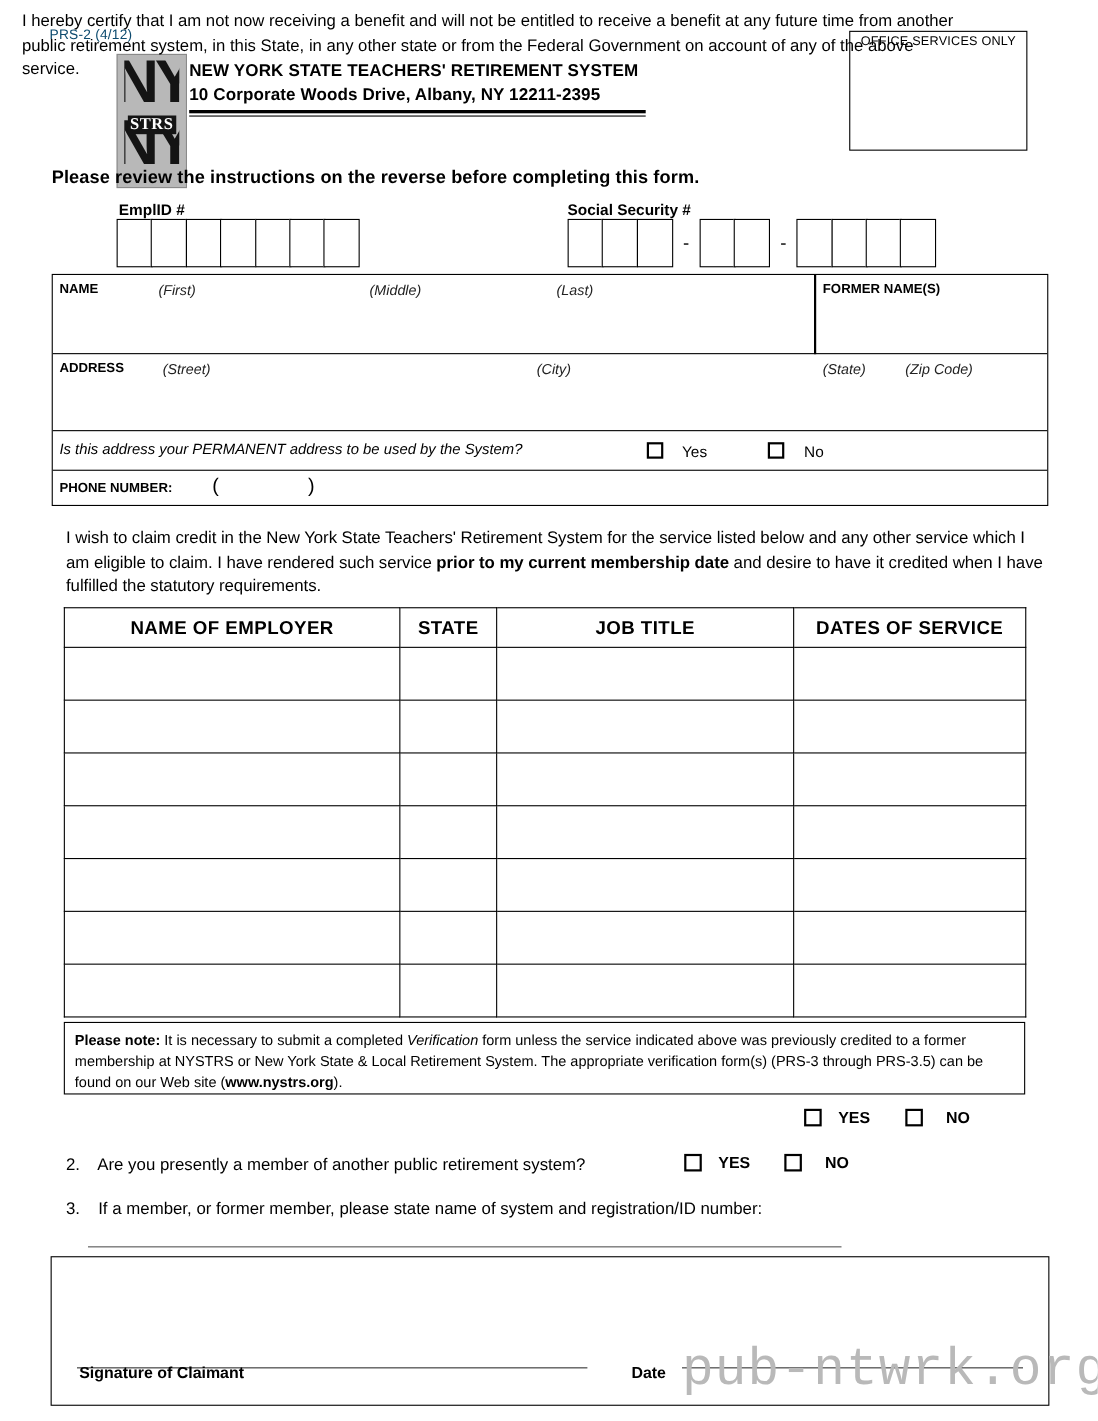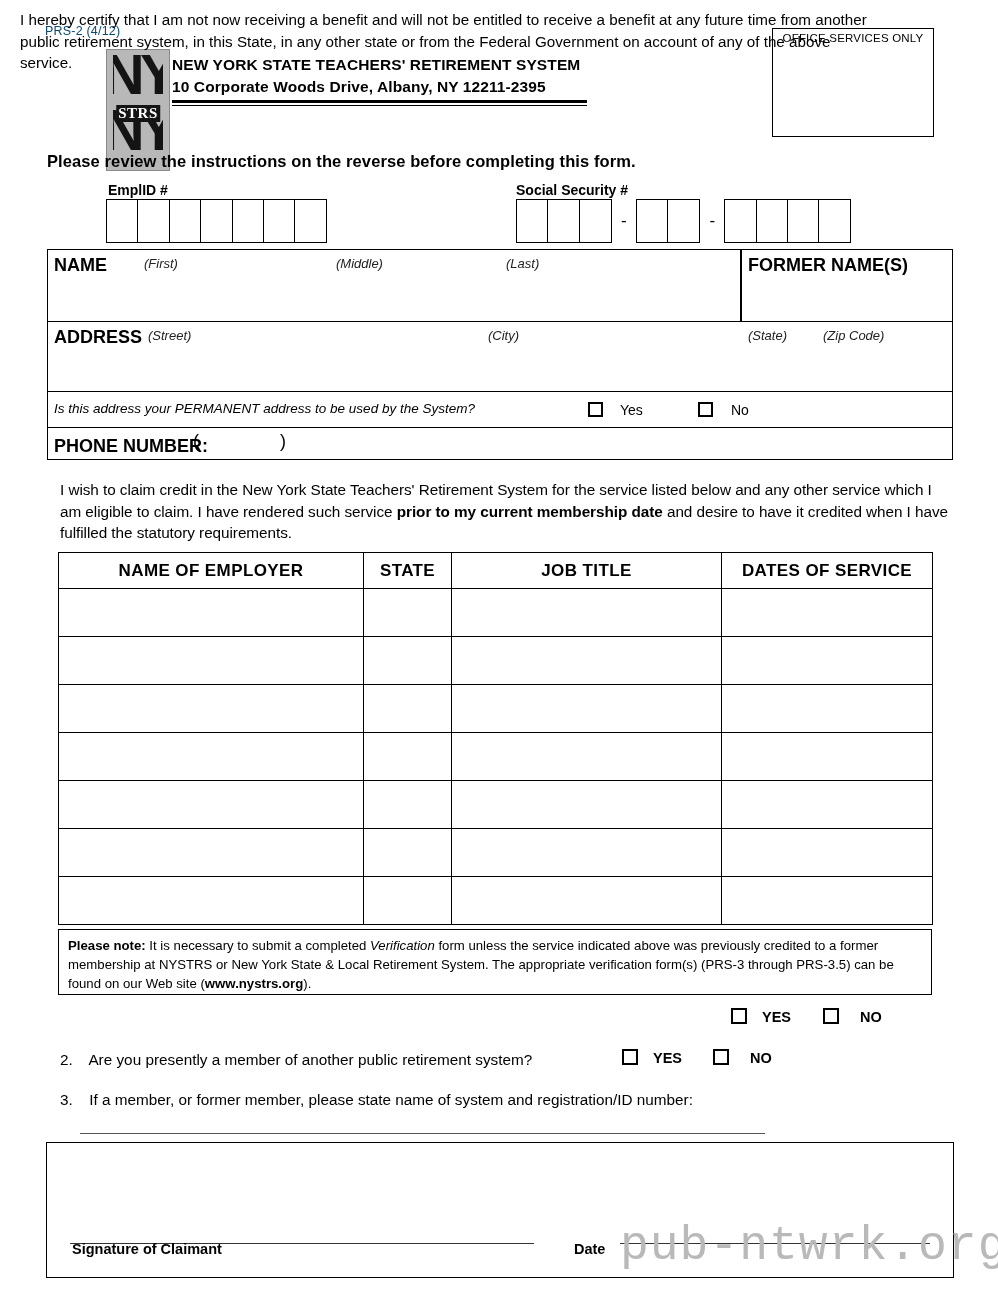--- a/index.html
+++ b/index.html
@@ -198,21 +198,21 @@
   .nb-divider {
     position: absolute;
     left: 692px;
     top: 0;
     width: 1.6px;
     height: 72px;
     background: #000;
   }
   .nb-bold {
     position: absolute;
-    font-size: 18px;
+    font-size: 12px;
     font-weight: 700;
     white-space: nowrap;
   }
   .nb-ital {
     position: absolute;
     font-size: 13px;
     font-style: italic;
     color: #222;
     white-space: nowrap;
   }

